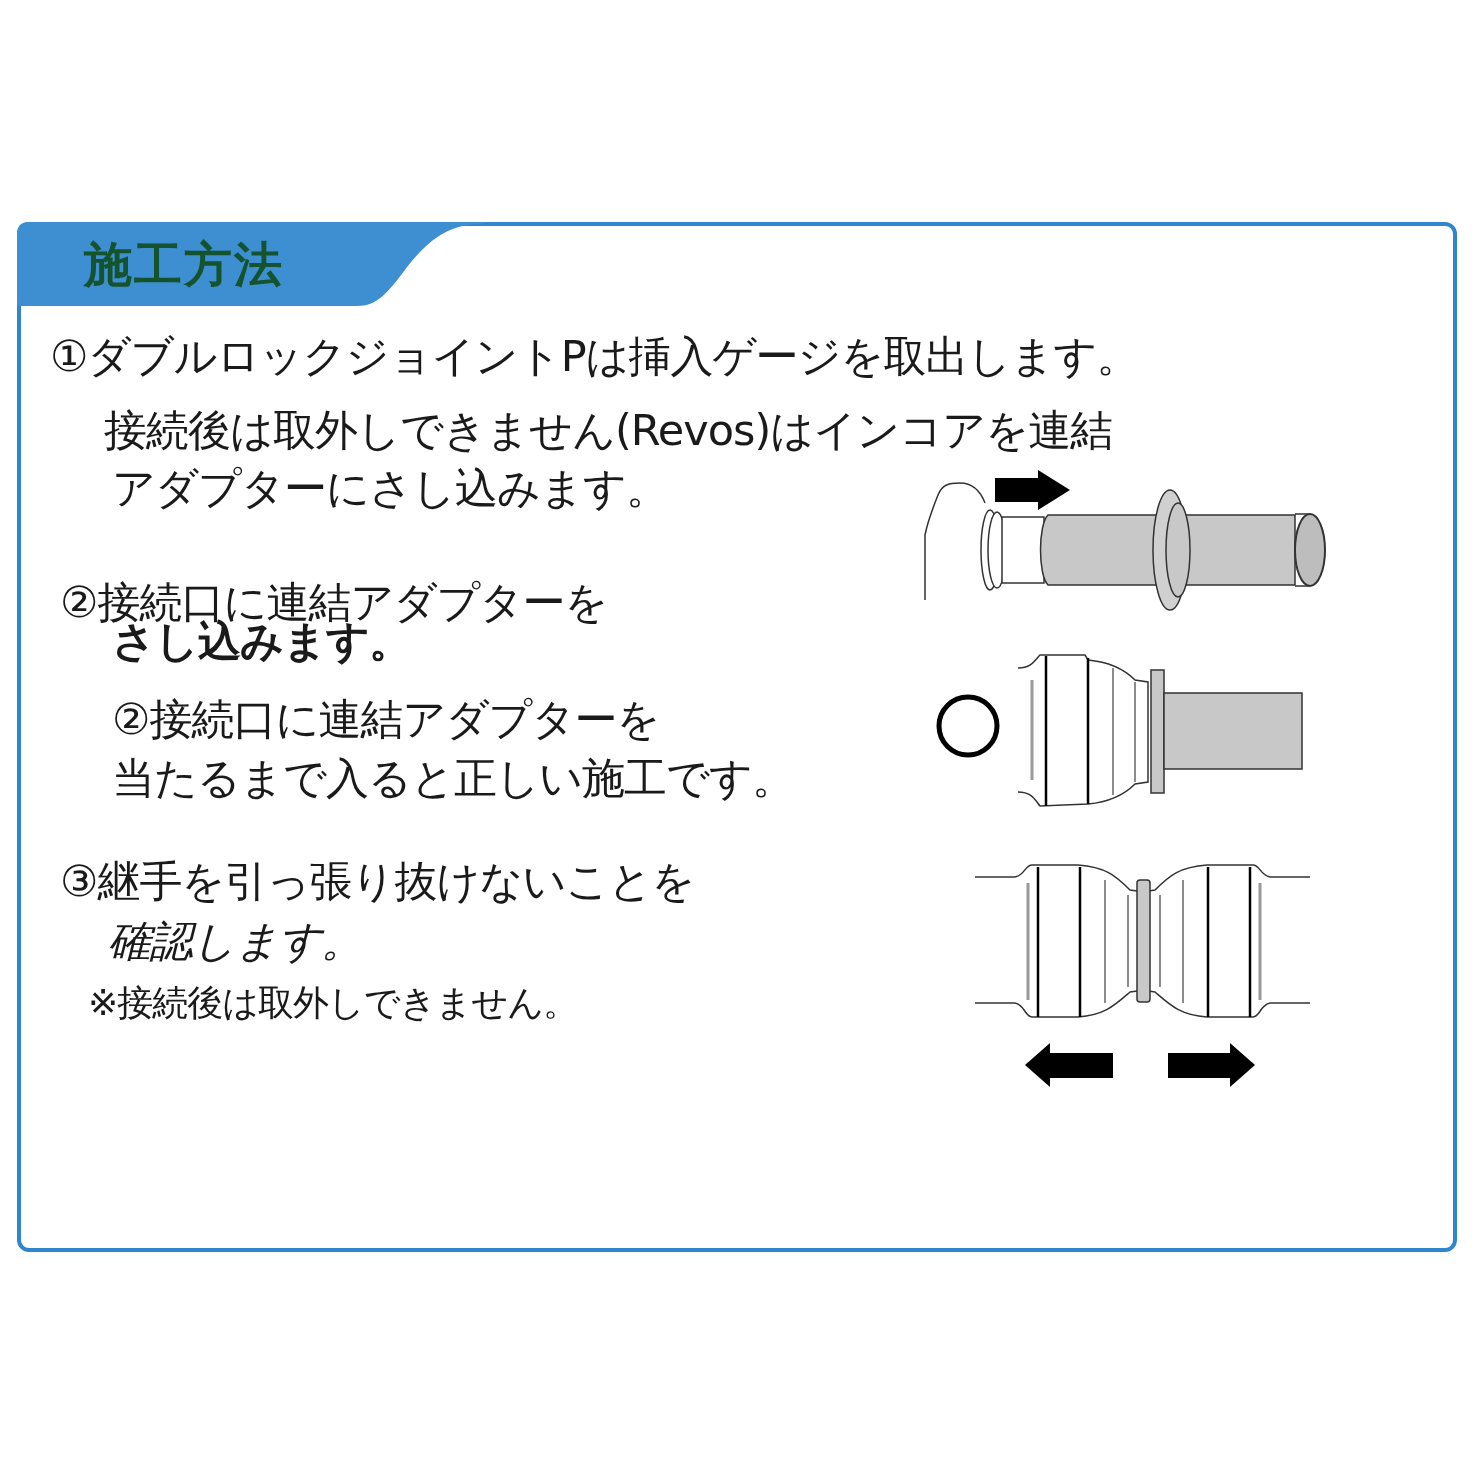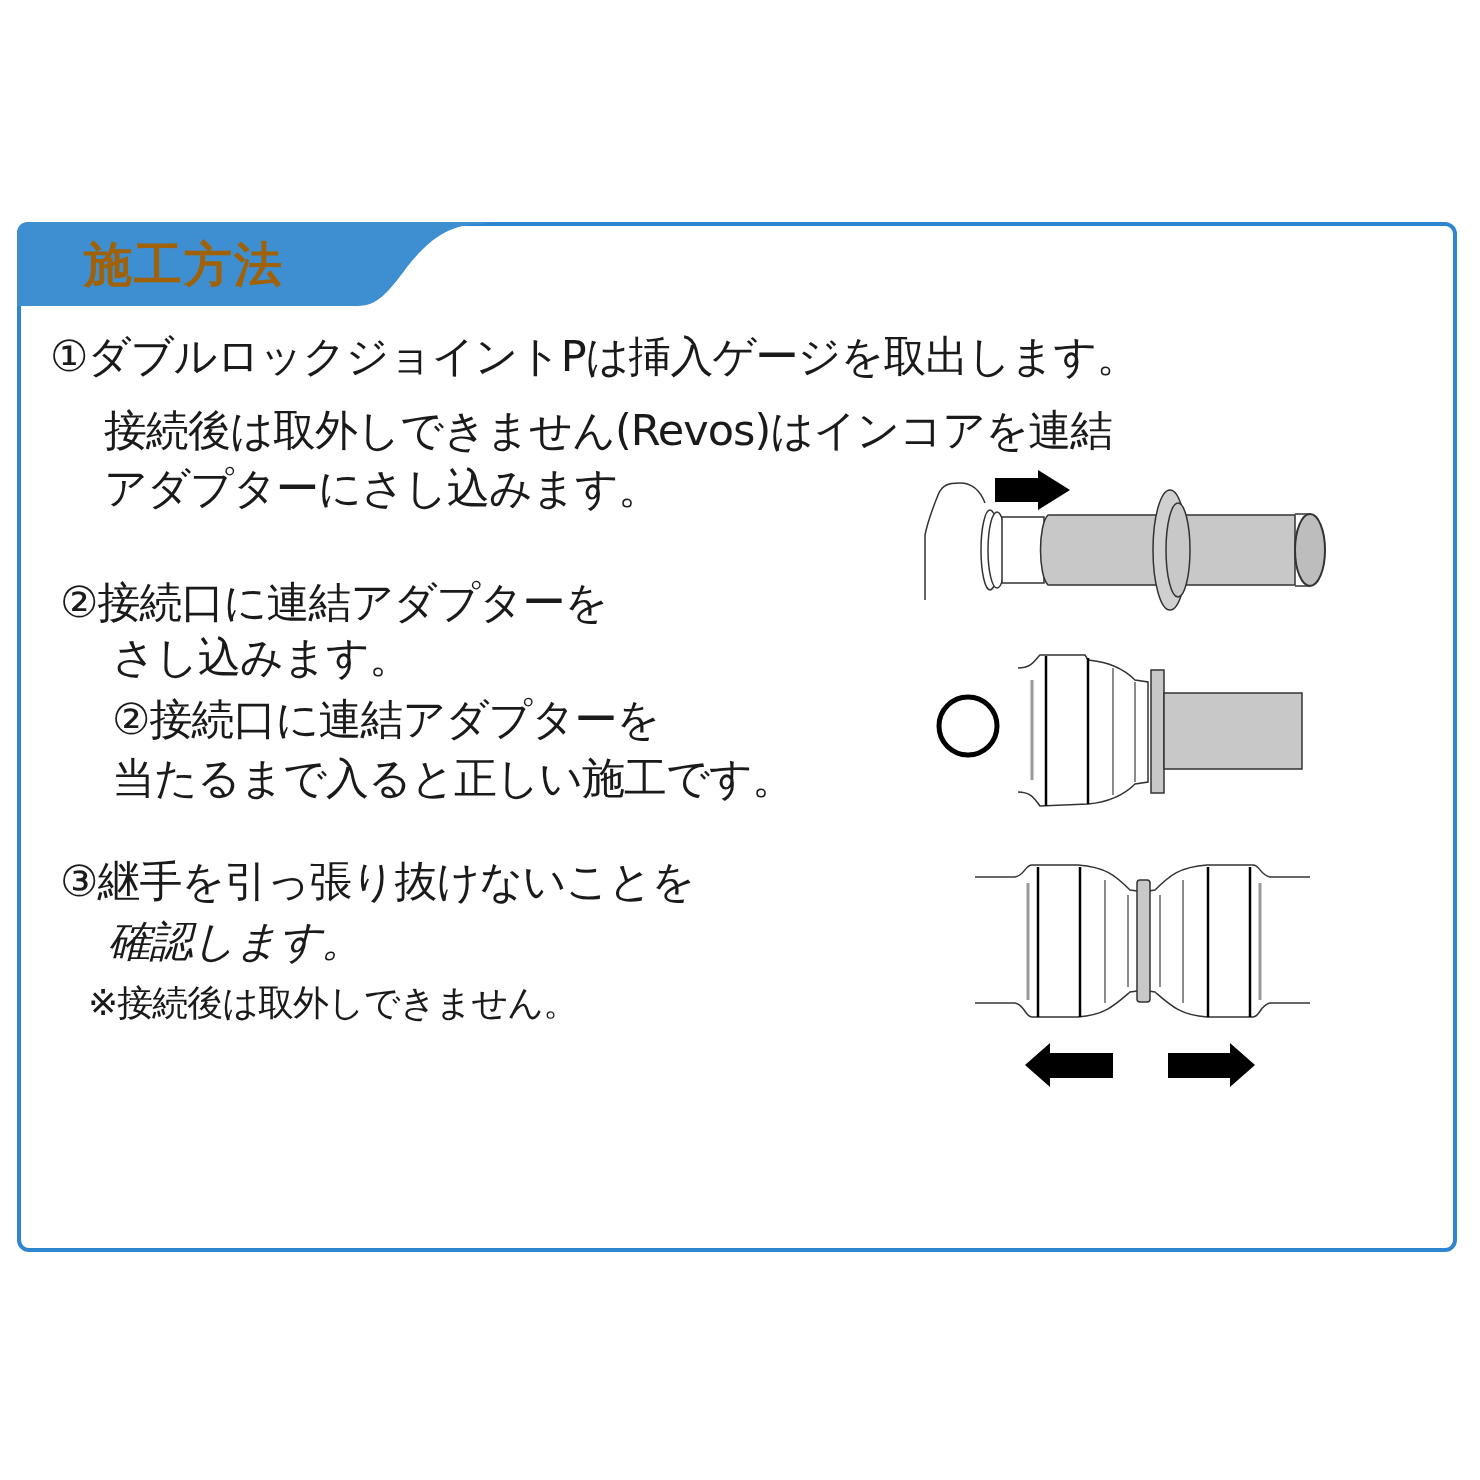--- a/index.html
+++ b/index.html
@@ -2,41 +2,41 @@
 <html><head>
 <meta charset="utf-8">
 <style>
   html, body { margin: 0; padding: 0; background: #ffffff; }
   body { width: 1480px; height: 1480px; position: relative; overflow: hidden;
          font-family: "DejaVu Sans", "Liberation Sans", sans-serif; color: #1a1a1a; }
   .frame { position: absolute; left: 17px; top: 222px; width: 1440px; height: 1030px;
            border: 4px solid #2f86cf; border-radius: 12px; box-sizing: border-box; background: #fff; }
   .header-tab { position: absolute; left: 17px; top: 222px; width: 470px; height: 88px; }
   .header-title { position: absolute; left: 84px; top: 232px; font-size: 48px; font-weight: bold;
-                  color: #a16207; letter-spacing: 2px; line-height: 64px; }
+                  color: #14532d; letter-spacing: 2px; line-height: 64px; }
   .step-line { position: absolute; font-size: 43px; line-height: 58px; white-space: nowrap; letter-spacing: -1px; }
   .note-line { position: absolute; font-size: 36px; line-height: 50px; white-space: nowrap; letter-spacing: -1px; }
   .diagram { position: absolute; }
 </style>
 </head>
 <body>
 
 <div class="frame"></div>
 
 <svg class="header-tab" viewBox="0 0 470 88" width="470" height="88">
   <path d="M0,12 Q0,0 12,0 L470,0 L465,2 C430,2 410,20 390,45 C370,72 360,84 340,84 L0,84 Z" fill="#3d8fd1"></path>
 </svg>
 <div class="header-title">施工方法</div>
 
 <div class="step-line" style="left:50px; top:327px;">①ダブルロックジョイントPは挿入ゲージを取出します。</div>
 <div class="step-line" style="left:104px; top:401px;">接続後は取外しできません(Revos)はインコアを連結</div>
-<div class="step-line" style="left:104px; top:459px;">アダプターにさし込みます。</div>
+<div class="step-line" style="left:112px; top:459px;">アダプターにさし込みます。</div>
 
 <div class="step-line" style="left:60px; top:573px;">②接続口に連結アダプターを</div>
-<div class="step-line" style="left:112px; top:628px;">さし込みます。</div>
+<div class="step-line" style="left:112px; top:612px;font-weight:bold;">さし込みます。</div>
 <div class="step-line" style="left:112px; top:690px;">②接続口に連結アダプターを</div>
 <div class="step-line" style="left:112px; top:749px;text-align:center;">当たるまで入ると正しい施工です。</div>
 
 <div class="step-line" style="left:60px; top:852px;">③継手を引っ張り抜けないことを</div>
 <div class="step-line" style="left:108px; top:912px;font-style:italic;">確認します。</div>
 <div class="note-line" style="left:88px; top:978px;">※接続後は取外しできません。</div>
 
 <svg class="diagram" style="left:910px; top:465px;" width="430" height="150" viewBox="0 0 430 150">
 
   <path d="M15,135 L15,70 C18,55 22,45 28,30 C32,20 38,18 50,18 C62,18 70,25 75,38" fill="none" stroke="#333" stroke-width="1.5"></path>

